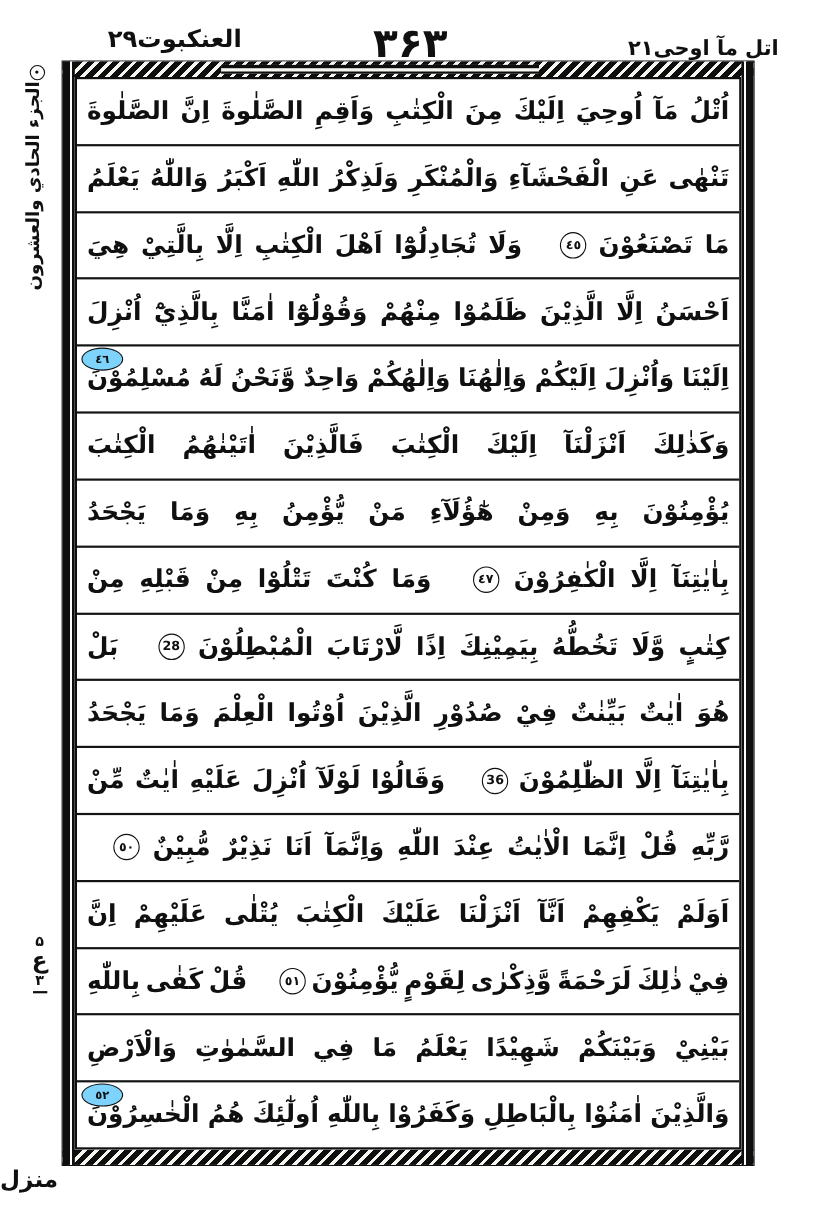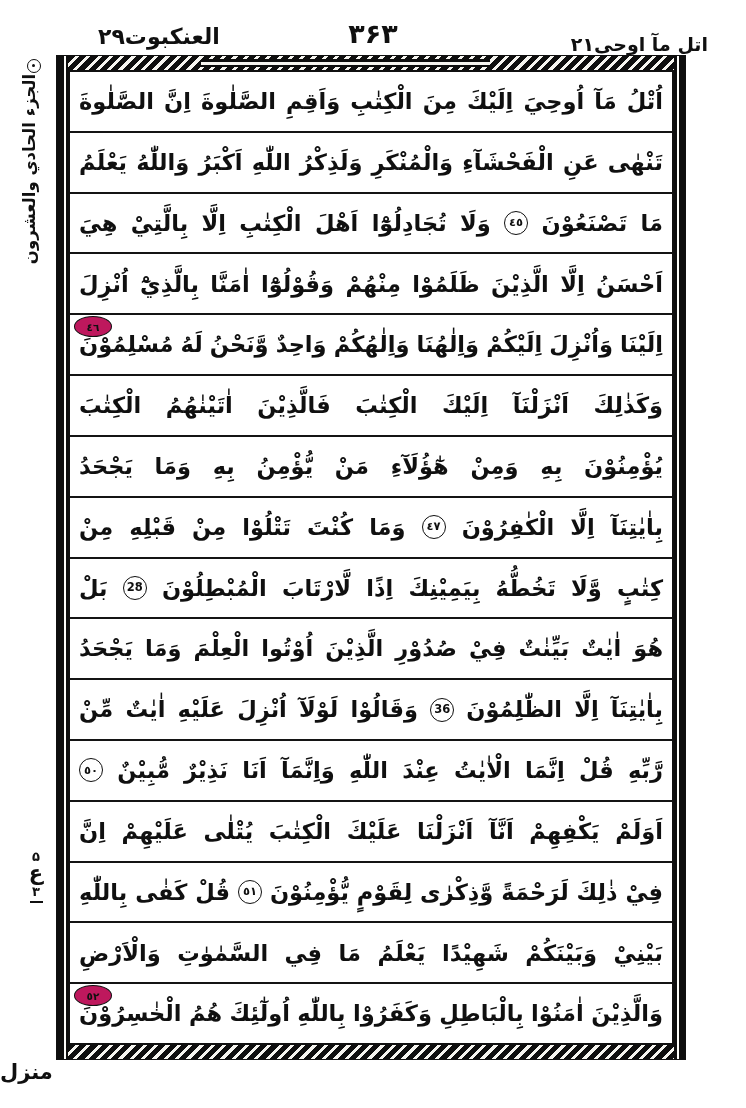--- a/index.html
+++ b/index.html
@@ -4,21 +4,21 @@
 <style>
   html,body{margin:0;padding:0;}
   body{
     width:746px;height:1108px;position:relative;
     background:#ffffff;color:#101010;
     font-family:"DejaVu Sans",sans-serif;overflow:hidden;
   }
   
   .hdr{position:absolute;font-weight:700;direction:rtl;white-space:nowrap;}
   .hdr-left{top:24px;left:98px;font-size:22px;}
-  .hdr-center{top:18px;left:0;width:746px;text-align:center;font-size:27px;letter-spacing:2px;}
+  .hdr-center{top:18px;left:0;width:746px;text-align:center;font-size:37px;letter-spacing:2px;}
   .hdr-right{top:33px;right:38px;font-size:19px;}
   
   .flourish{position:absolute;left:27px;top:59px;width:12px;height:12px;
     border:1.6px solid #101010;border-radius:50%;}
   .flourish::after{content:"";position:absolute;left:3.5px;top:3.5px;width:3px;height:3px;
     background:#101010;border-radius:50%;}
   .juz-vertical{position:absolute;top:158px;left:-65px;width:192px;height:22px;
     transform:rotate(-90deg);transform-origin:center;
     text-align:center;font-size:16.5px;font-weight:700;direction:rtl;white-space:nowrap;}
   .ruku{position:absolute;left:22px;top:850px;width:28px;text-align:center;
@@ -43,23 +43,23 @@
   .text-area{position:absolute;left:11px;right:11px;top:14px;bottom:14px;
     border:2.4px solid #101010;background:#fff;display:flex;flex-direction:column;}
   .line{flex:1 1 0;border-bottom:2.2px solid #141414;position:relative;
     display:flex;direction:rtl;justify-content:space-between;align-items:center;
     padding:0 9px;overflow:hidden;}
   .line:last-child{border-bottom:none;text-align:center;}
   .word{white-space:nowrap;font-weight:700;font-size:22.5px;line-height:1;}
   .vbadge{box-sizing:border-box;min-width:24px;height:24px;padding:0 2px;flex:0 0 auto;
     border:1.7px solid #101010;border-radius:50%;
     display:flex;align-items:center;justify-content:center;
-    font-size:11.5px;font-weight:700;line-height:1;}
+    font-size:11.5px;font-weight:700;line-height:1;margin-left:24px;}
   .corner-badge{position:absolute;top:1px;left:4px;box-sizing:border-box;
-    width:38px;height:21px;border:1.6px solid #101010;border-radius:50%;background:#be185d;
+    width:38px;height:21px;border:1.6px solid #101010;border-radius:50%;background:#7dd3fc;
     display:flex;align-items:center;justify-content:center;
     font-size:10.5px;font-weight:700;z-index:2;}
   
   .catchword{position:absolute;top:1060px;left:0;width:720px;text-align:left;
     font-size:21px;font-weight:700;direction:rtl;}
 </style>
 </head>
 <body>
 
 <div class="hdr hdr-left">العنكبوت۲۹</div>

